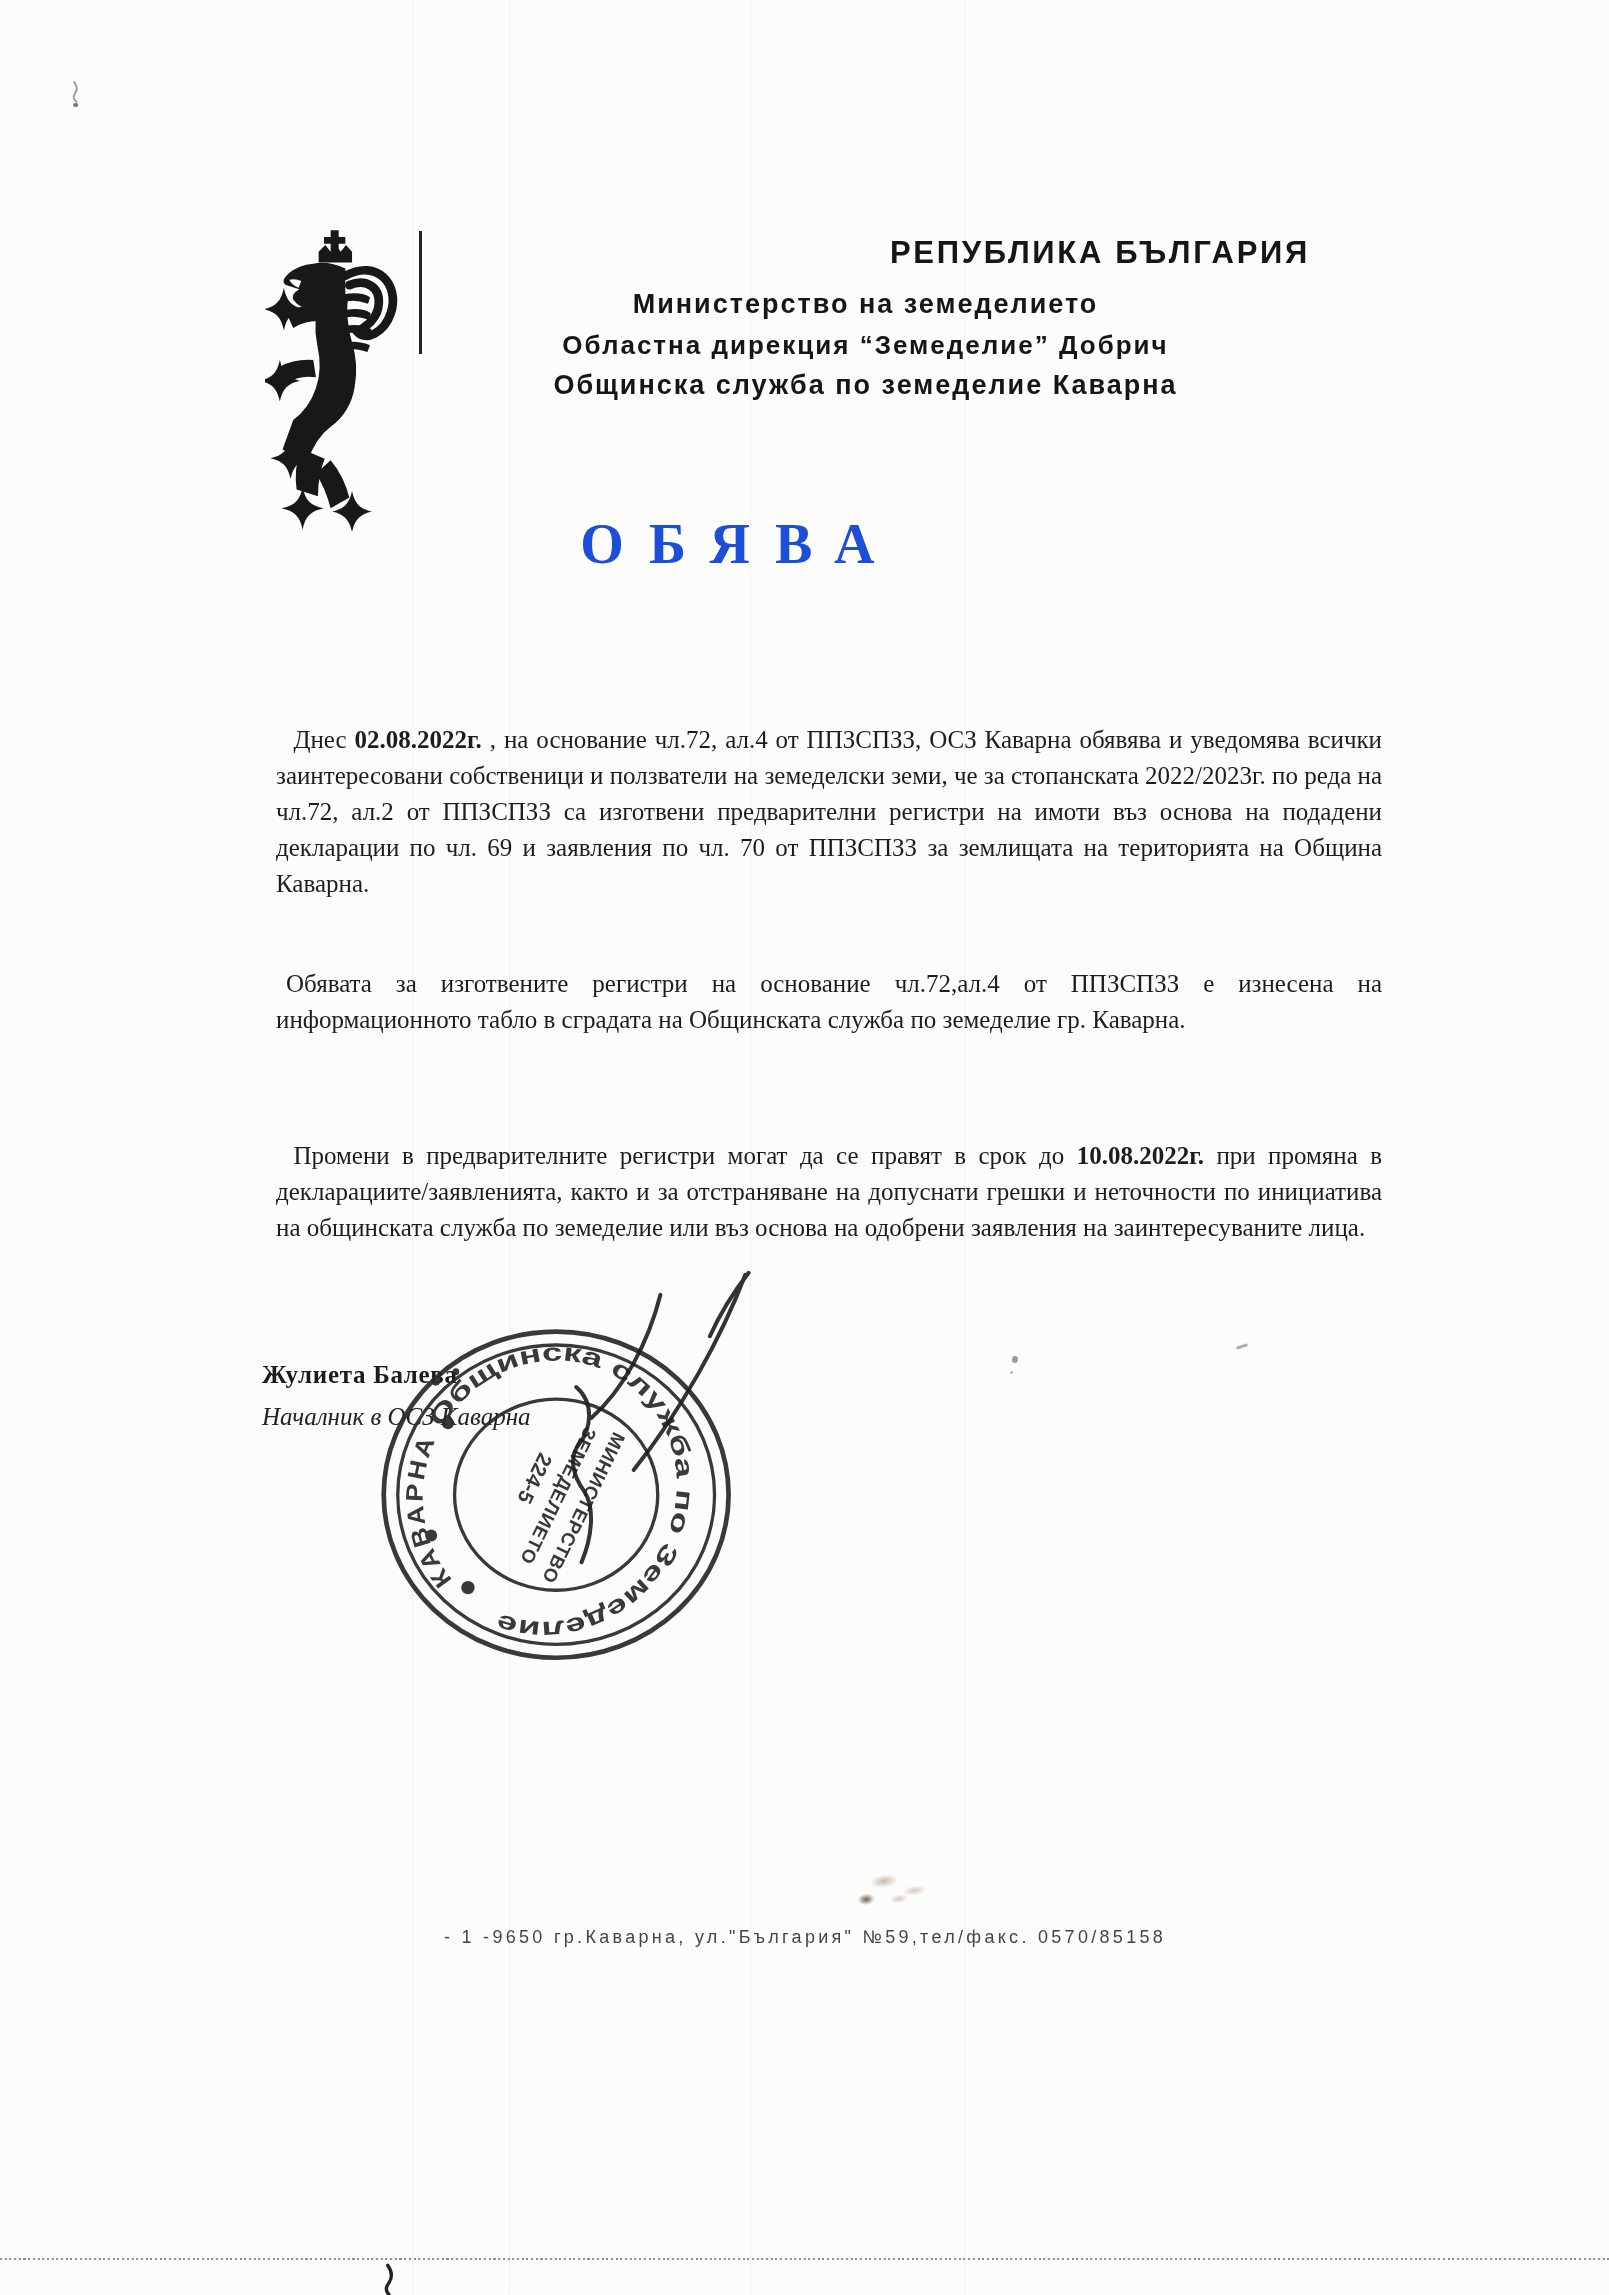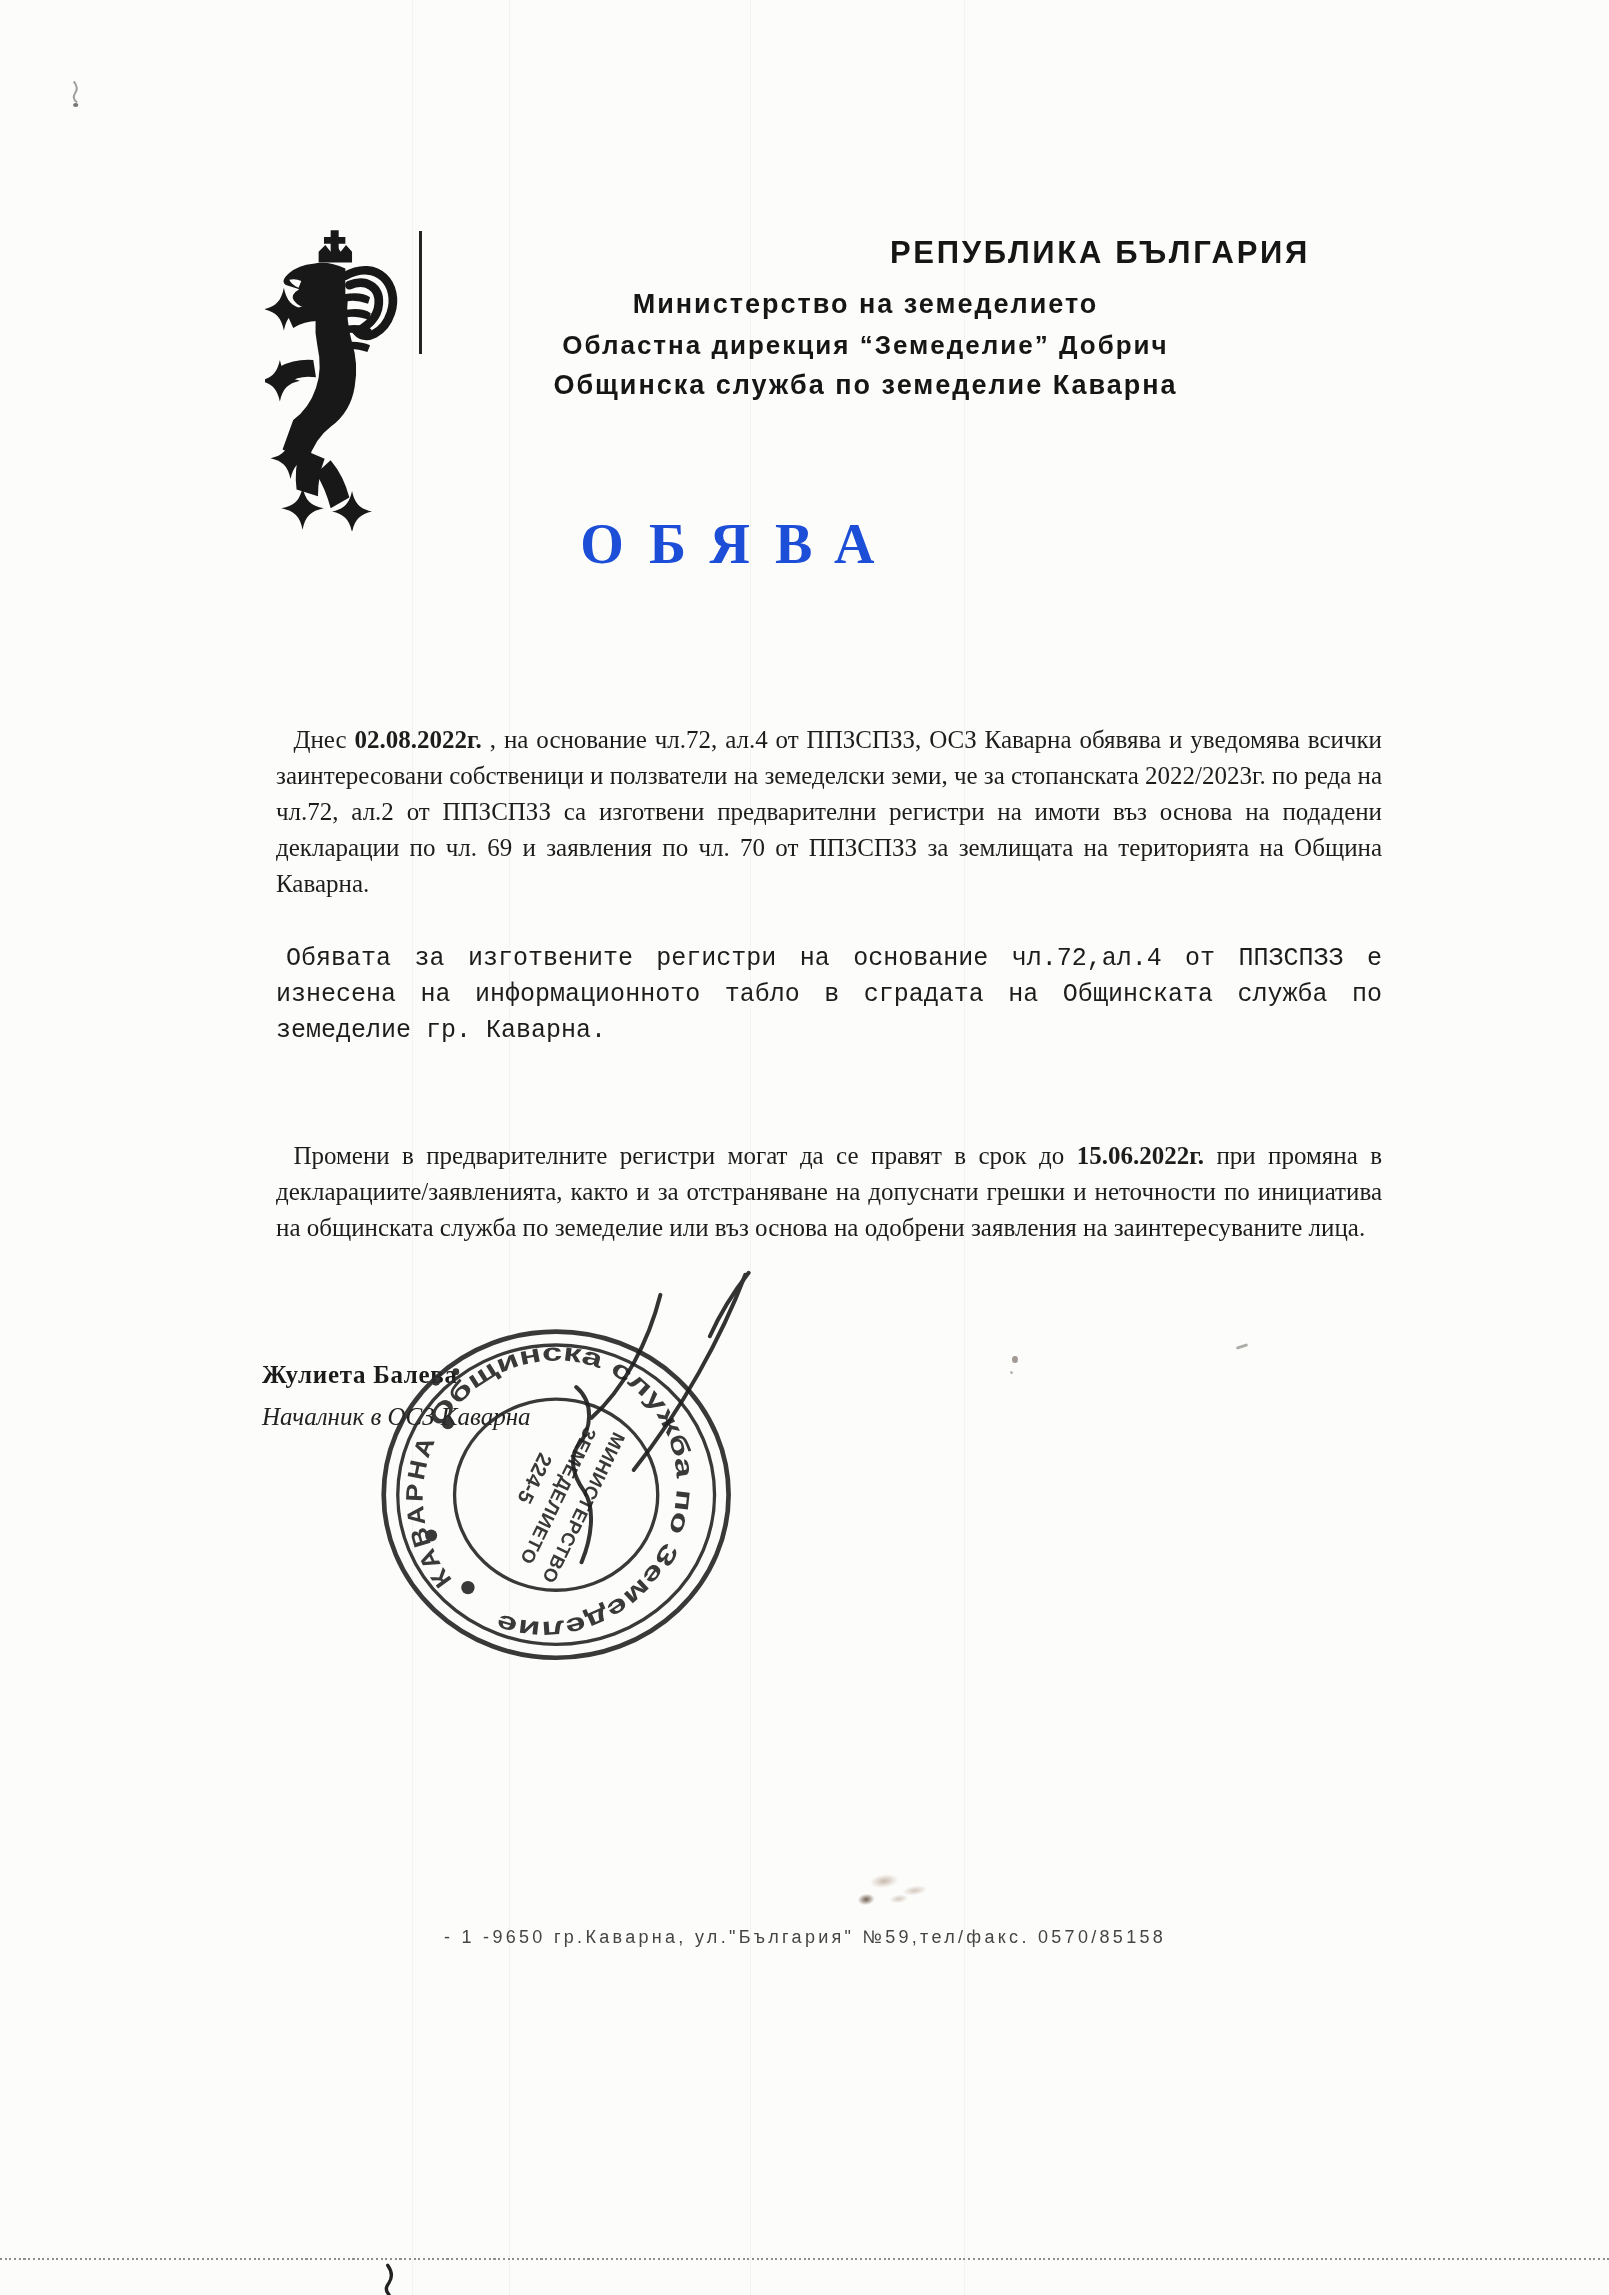--- a/index.html
+++ b/index.html
@@ -31,21 +31,21 @@
     text-align:center;font-size:56px;font-weight:bold;letter-spacing:0.45em;
     color:#1d4ed8;
   }
   
   .body-par{
     position:absolute;left:261px;width:1106px;margin:15px;
     font-size:25px;line-height:36px;text-align:justify;color:#1d1d1d;
   }
   .body-par b{font-weight:bold;}
   .p1{top:707px;text-indent:17.4px;}
-  .p2{top:926px;text-indent:10px;font-family:Liberation Mono, monospace;}
+  .p2{top:951px;text-indent:10px;}
   .p3{top:1045px;text-indent:10px;}
   .p4{top:1123px;text-indent:17.4px;}
   
   .sig-name{
     position:absolute;left:262px;top:1361px;
     font-size:25px;font-weight:bold;color:#1b1b1b;letter-spacing:0.7px;
   }
   .sig-role{
     position:absolute;left:262px;top:1403px;
     font-size:25px;font-style:italic;color:#222;
@@ -140,21 +140,21 @@
     <div class="head-service">Общинска служба по земеделие Каварна</div>
   </div>
 
   <div class="doc-title">ОБЯВА</div>
 
   <p class="body-par p1"><span>Днес </span><b>02.08.2022г.</b><span> , на основание чл.72, ал.4 от ППЗСПЗЗ, ОСЗ Каварна обявява и уведомява всички заинтересовани собственици и ползватели на земеделски земи, че за стопанската 2022/2023г. по реда на чл.72, ал.2 от ППЗСПЗЗ са изготвени предварителни регистри на имоти въз основа на подадени декларации по чл. 69 и заявления по чл. 70 от ППЗСПЗЗ за землищата на територията на Община Каварна.</span></p>
 
   <p class="body-par p2"><span>Обявата за изготвените регистри на основание чл.72,ал.4 от ППЗСПЗЗ е изнесена на информационното табло в сградата на Общинската служба по земеделие гр. Каварна.</span><b></b><span></span></p>
 
 
-  <p class="body-par p4"><span>Промени в предварителните регистри могат да се правят в срок до </span><b>15.06.2022г.</b><span> при промяна в декларациите/заявленията, както и за отстраняване на допуснати грешки и неточности по инициатива на общинската служба по земеделие или въз основа на одобрени заявления на заинтересуваните лица.</span></p>
+  <p class="body-par p4"><span>Промени в предварителните регистри могат да се правят в срок до </span><b>10.08.2022г.</b><span> при промяна в декларациите/заявленията, както и за отстраняване на допуснати грешки и неточности по инициатива на общинската служба по земеделие или въз основа на одобрени заявления на заинтересуваните лица.</span></p>
 
   <div class="sig-name">Жулиета Балева</div>
   <div class="sig-role">Началник в ОСЗ Каварна</div>
 
   <svg class="stamp-svg" viewBox="0 0 600 700">
     <g transform="translate(292,357)" stroke="#2b2b2b" fill="none" opacity="0.93">
       <ellipse rx="258" ry="244" stroke-width="7"></ellipse>
       <ellipse rx="237" ry="224" stroke-width="5"></ellipse>
       <ellipse rx="152" ry="143" stroke-width="5"></ellipse>
 

